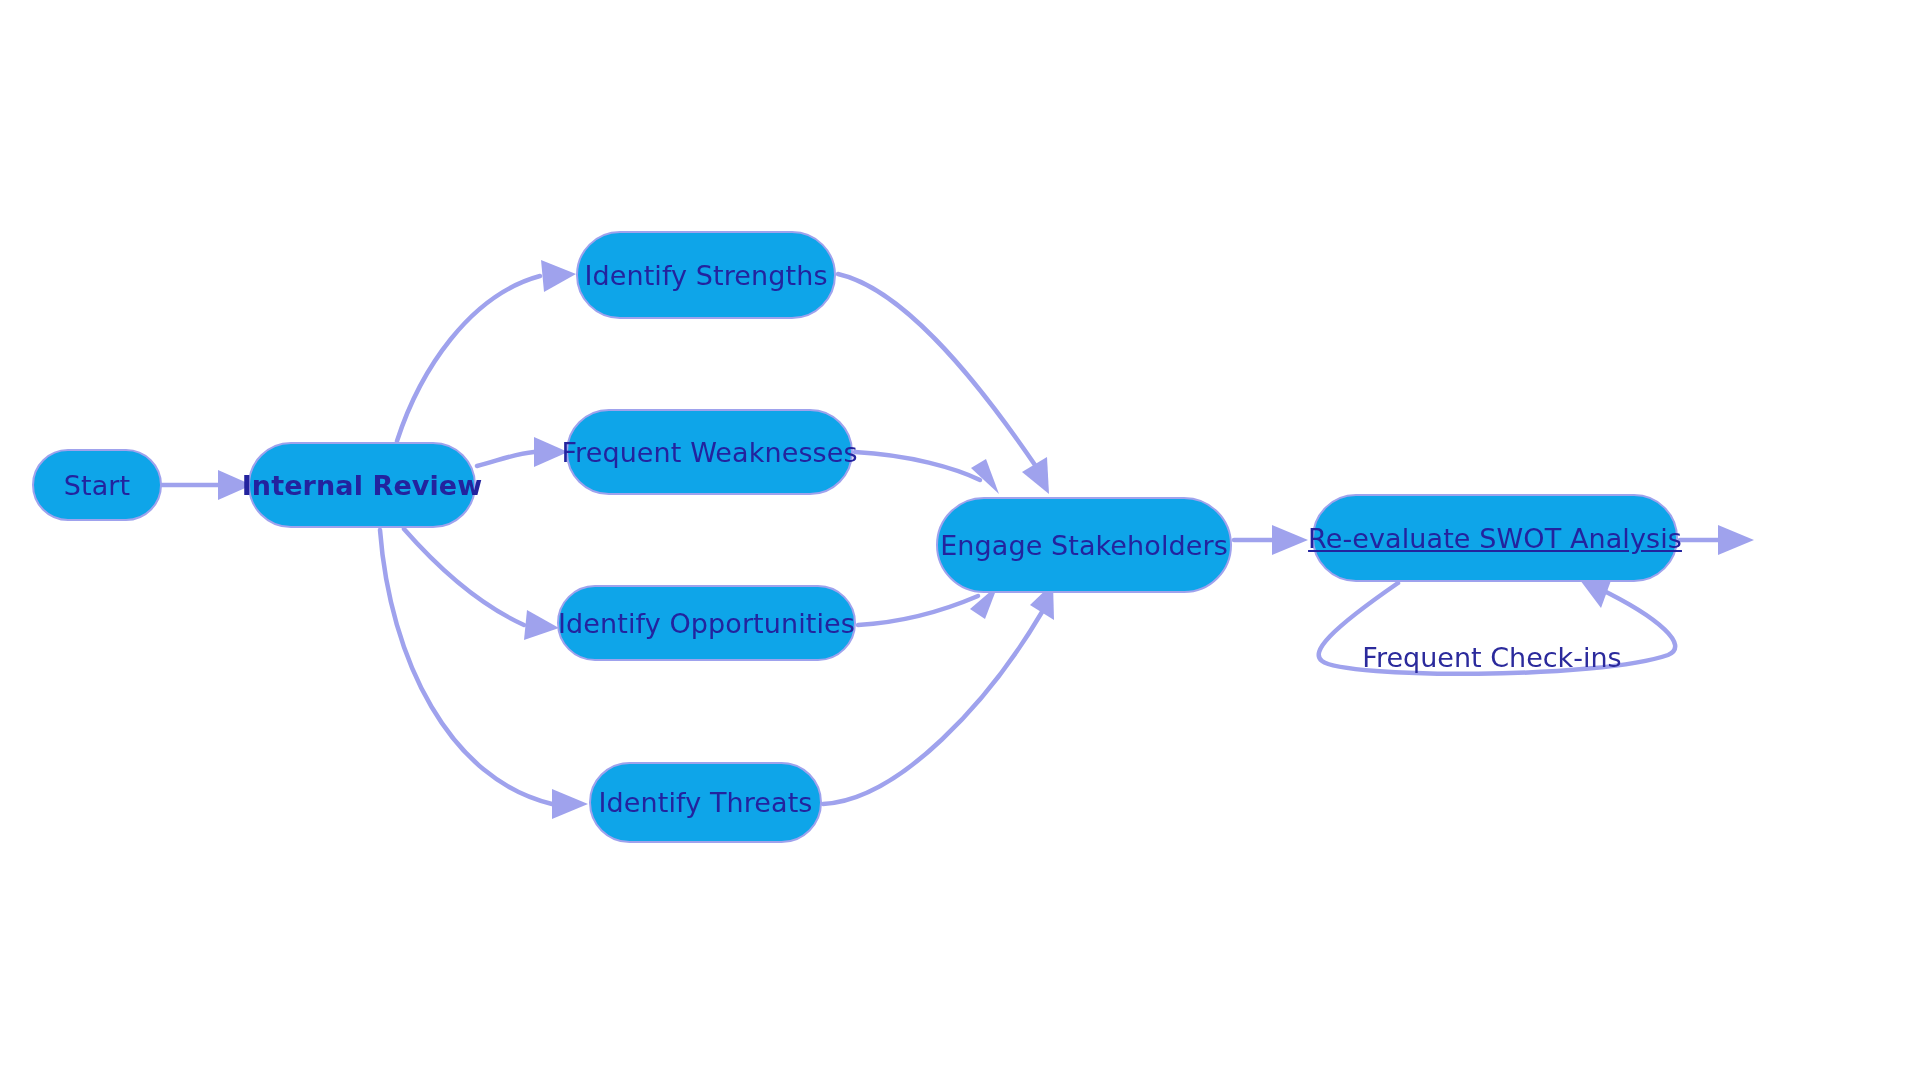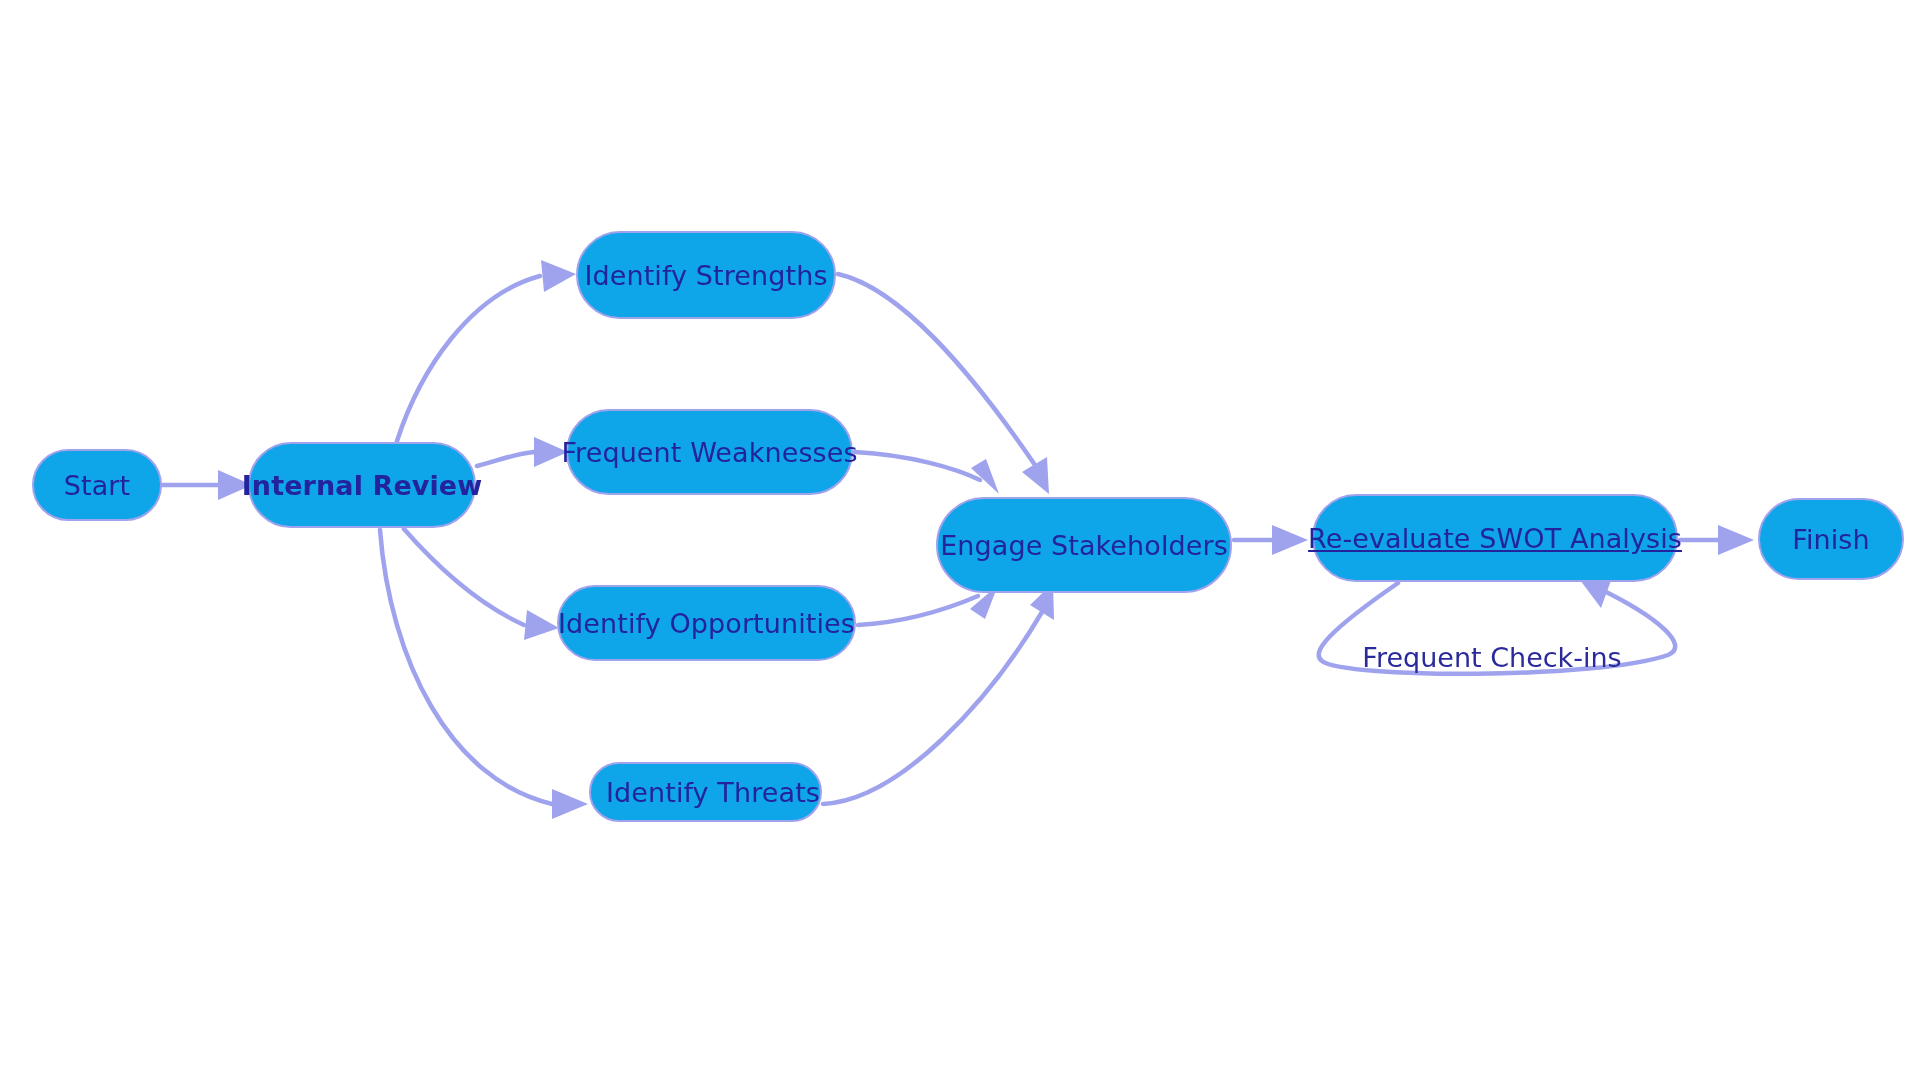--- a/index.html
+++ b/index.html
@@ -143,29 +143,26 @@
   </div>
 
   <div class="node" style="left:566px; top:409px; width:287px; height:86px;">
     <span>Frequent Weaknesses</span>
   </div>
 
   <div class="node" style="left:557px; top:585px; width:299px; height:76px;">
     <span>Identify Opportunities</span>
   </div>
 
-  <div class="node" style="left:589px; top:762px; width:233px; height:60px;justify-content:flex-end;">
+  <div class="node" style="left:589px; top:762px; width:233px; height:81px;">
     <span>Identify Threats</span>
   </div>
 
   <div class="node" style="left:936px; top:497px; width:296px; height:96px;">
     <span>Engage Stakeholders</span>
   </div>
 
   <div class="node" style="left:1312px; top:494px; width:366px; height:88px;text-decoration:underline;">
     <span>Re-evaluate SWOT Analysis</span>
   </div>
 
-  <div class="node" style="left:1758px; top:498px; width:146px; height:82px;">
-    <span>Finish</span>
-  </div>
 
 </div>
 
 </body></html>

